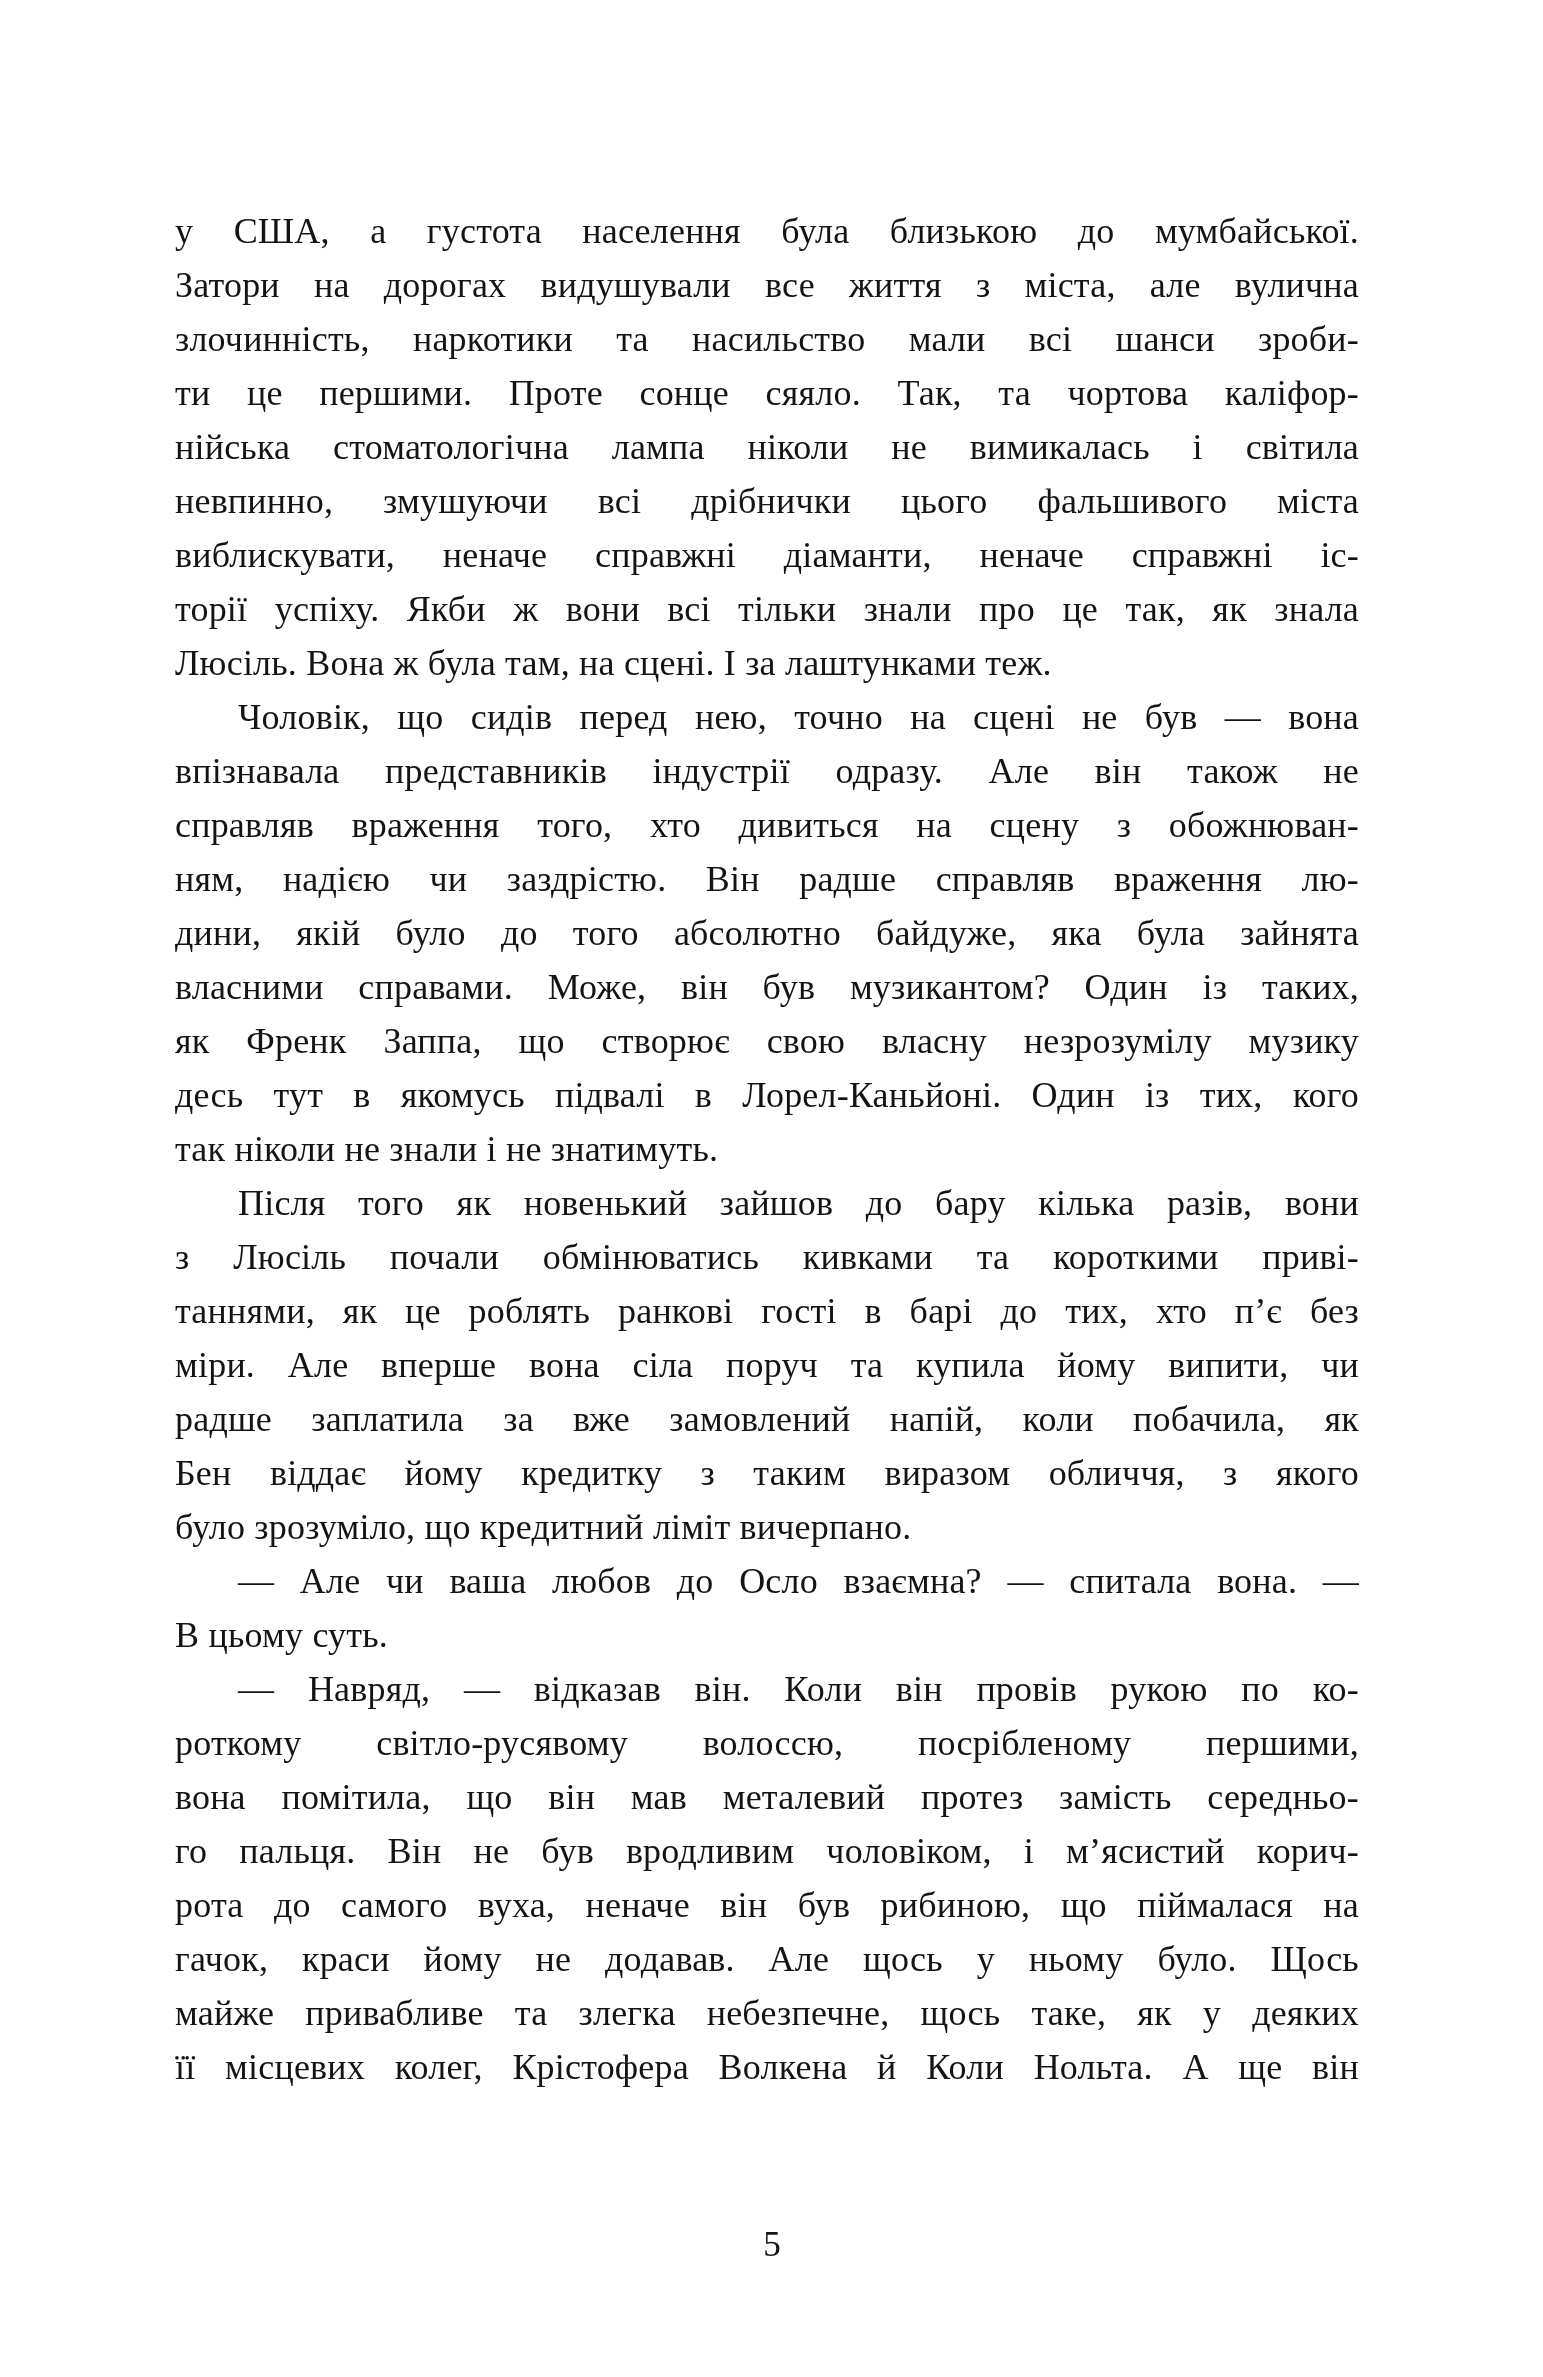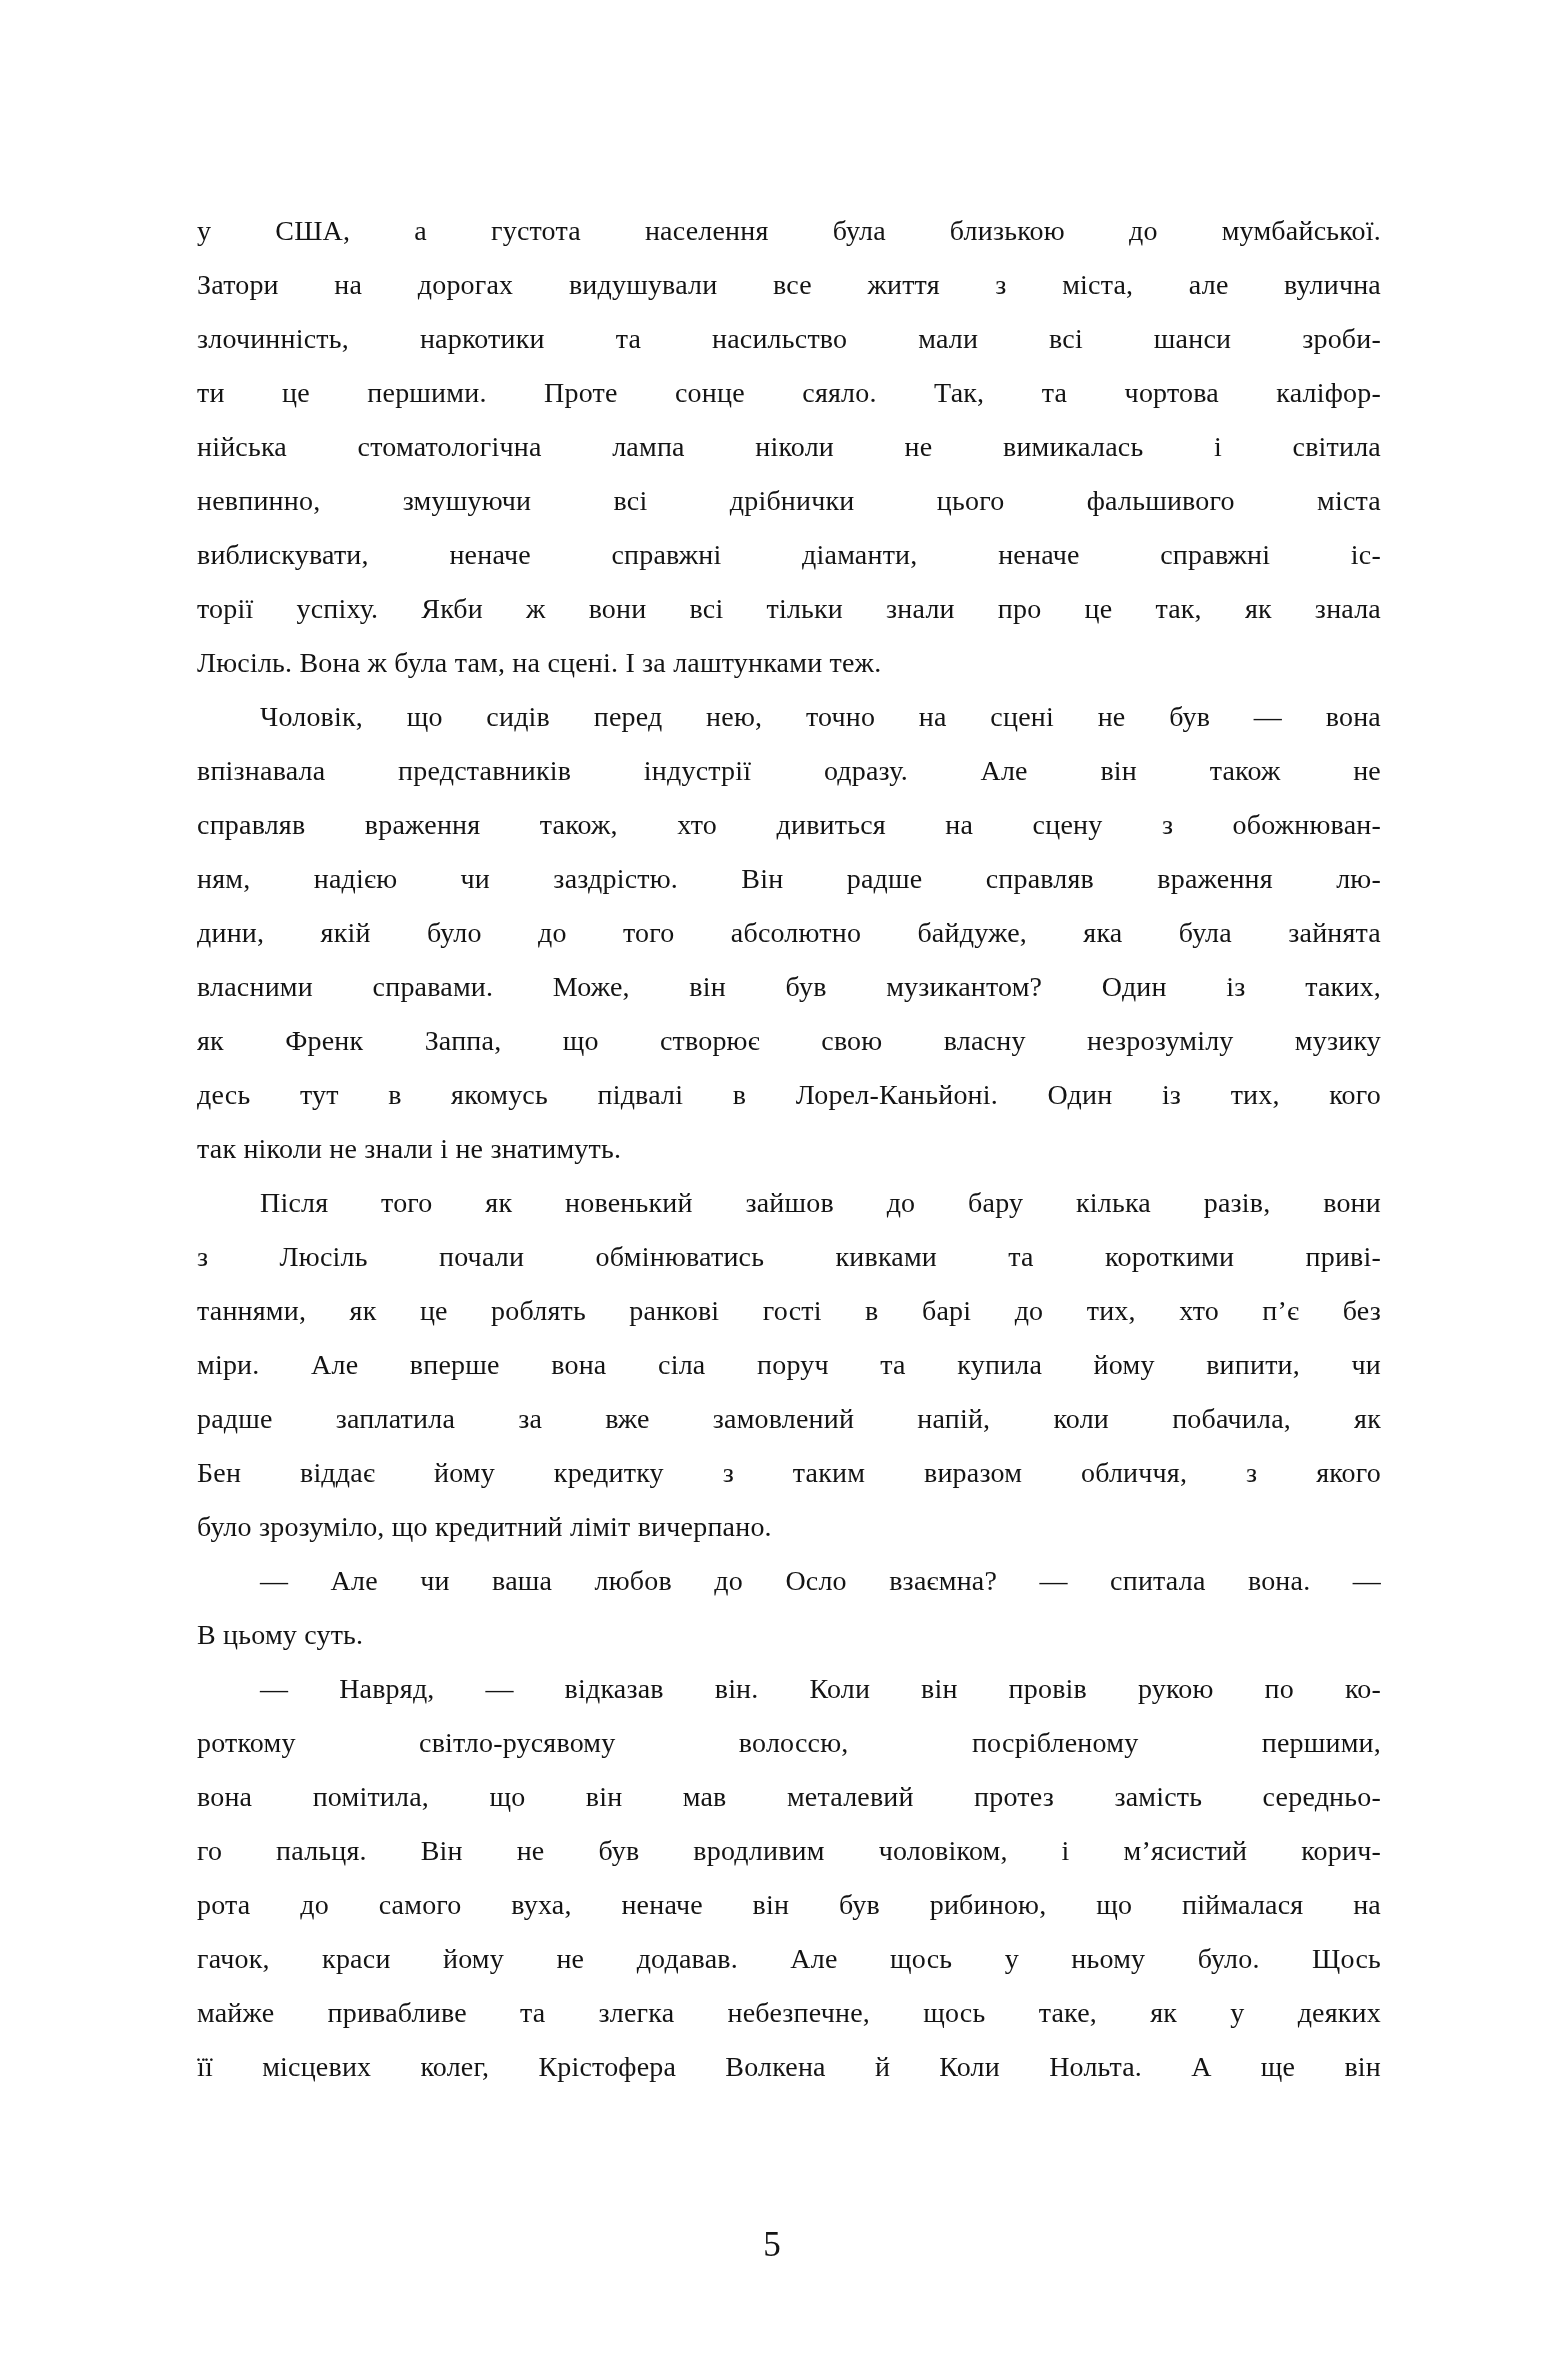--- a/index.html
+++ b/index.html
@@ -11,24 +11,24 @@
     position: relative;
     width: 1544px;
     height: 2377px;
     background: #ffffff;
     overflow: hidden;
     font-family: "Liberation Serif", "DejaVu Serif", serif;
     color: #141414;
   }
   .text-block {
     position: absolute;
-    left: 197px;
+    left: 175px;
     top: 204px;
     width: 1184px;
-    font-size: 28px;
+    font-size: 36px;
     line-height: 54px;
     letter-spacing: 0.2px;
   }
   .line {
     text-align: justify;
     text-align-last: justify;
     white-space: normal;
     text-indent: 0;
   }
   .line.indent {
@@ -60,21 +60,21 @@
       <div class="line">Затори на дорогах видушували все життя з міста, але вулична</div>
       <div class="line">злочинність, наркотики та насильство мали всі шанси зроби-</div>
       <div class="line">ти це першими. Проте сонце сяяло. Так, та чортова каліфор-</div>
       <div class="line">нійська стоматологічна лампа ніколи не вимикалась і світила</div>
       <div class="line">невпинно, змушуючи всі дрібнички цього фальшивого міста</div>
       <div class="line">виблискувати, неначе справжні діаманти, неначе справжні іс-</div>
       <div class="line">торії успіху. Якби ж вони всі тільки знали про це так, як знала</div>
       <div class="line para-end">Люсіль. Вона ж була там, на сцені. І за лаштунками теж.</div>
       <div class="line indent">Чоловік, що сидів перед нею, точно на сцені не був — вона</div>
       <div class="line">впізнавала представників індустрії одразу. Але він також не</div>
-      <div class="line">справляв враження також, хто дивиться на сцену з обожнюван-</div>
+      <div class="line">справляв враження того, хто дивиться на сцену з обожнюван-</div>
       <div class="line">ням, надією чи заздрістю. Він радше справляв враження лю-</div>
       <div class="line">дини, якій було до того абсолютно байдуже, яка була зайнята</div>
       <div class="line">власними справами. Може, він був музикантом? Один із таких,</div>
       <div class="line">як Френк Заппа, що створює свою власну незрозумілу музику</div>
       <div class="line">десь тут в якомусь підвалі в Лорел-Каньйоні. Один із тих, кого</div>
       <div class="line para-end">так ніколи не знали і не знатимуть.</div>
       <div class="line indent">Після того як новенький зайшов до бару кілька разів, вони</div>
       <div class="line">з Люсіль почали обмінюватись кивками та короткими приві-</div>
       <div class="line">таннями, як це роблять ранкові гості в барі до тих, хто п’є без</div>
       <div class="line">міри. Але вперше вона сіла поруч та купила йому випити, чи</div>

